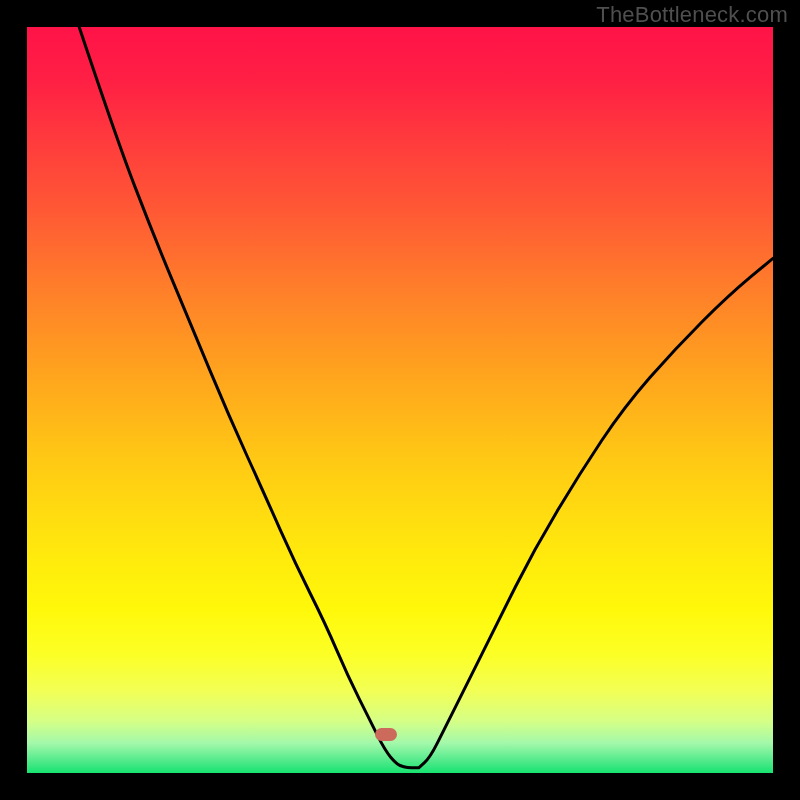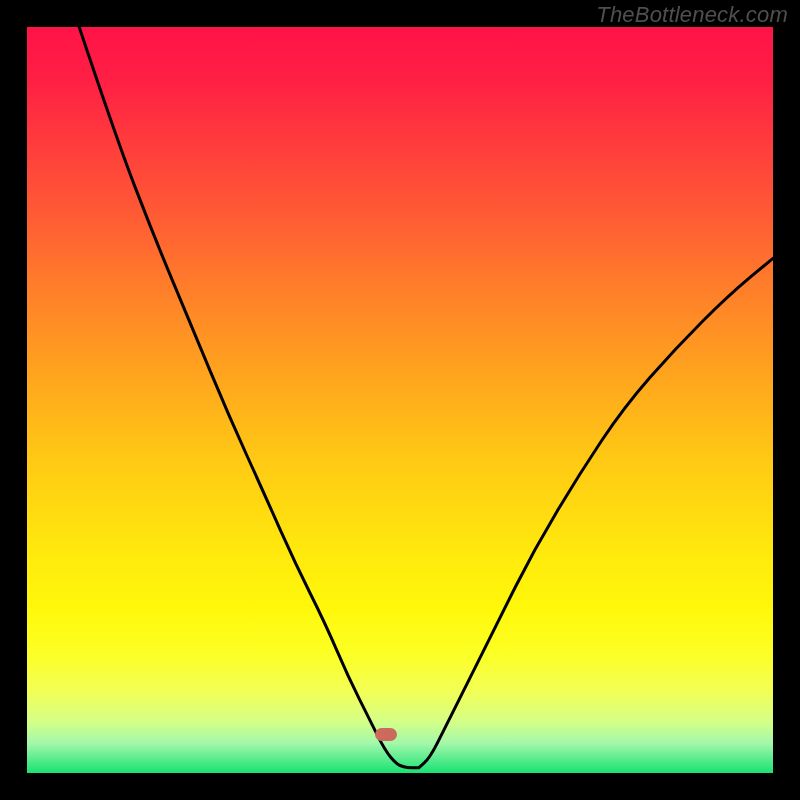--- a/index.html
+++ b/index.html
@@ -11,21 +11,20 @@
     overflow: hidden;
     font-family: Arial, Helvetica, sans-serif;
   }
   .frame {
     position: absolute;
     left: 0;
     top: 0;
     width: 800px;
     height: 608px;
     background: #000;
-    font-style: italic;
   }
   .watermark {
     position: absolute;
     top: 2px;
     right: 12px;
     color: #4f4f4f;
     font-size: 22px;
     font-weight: 500;
     letter-spacing: 0.2px;
     user-select: none;

